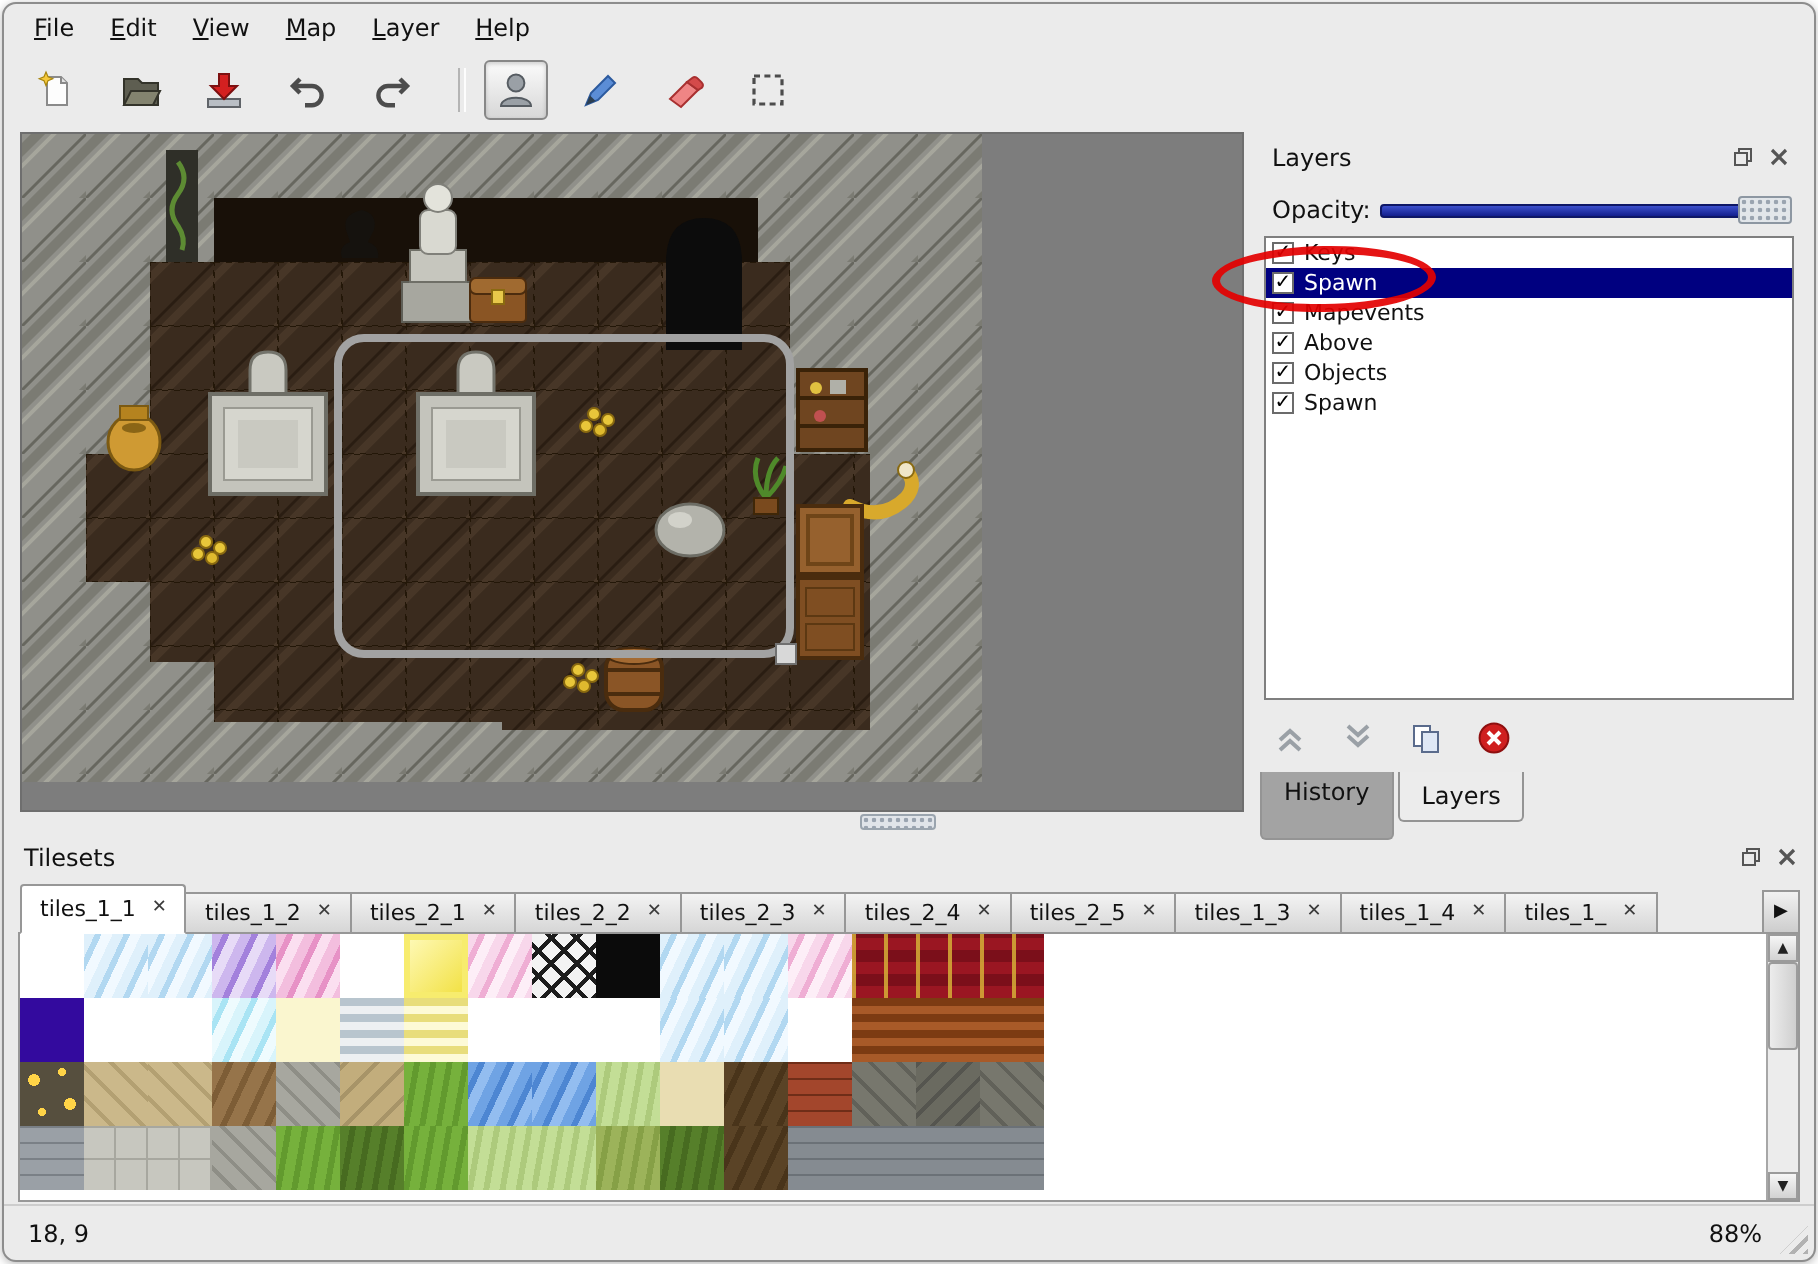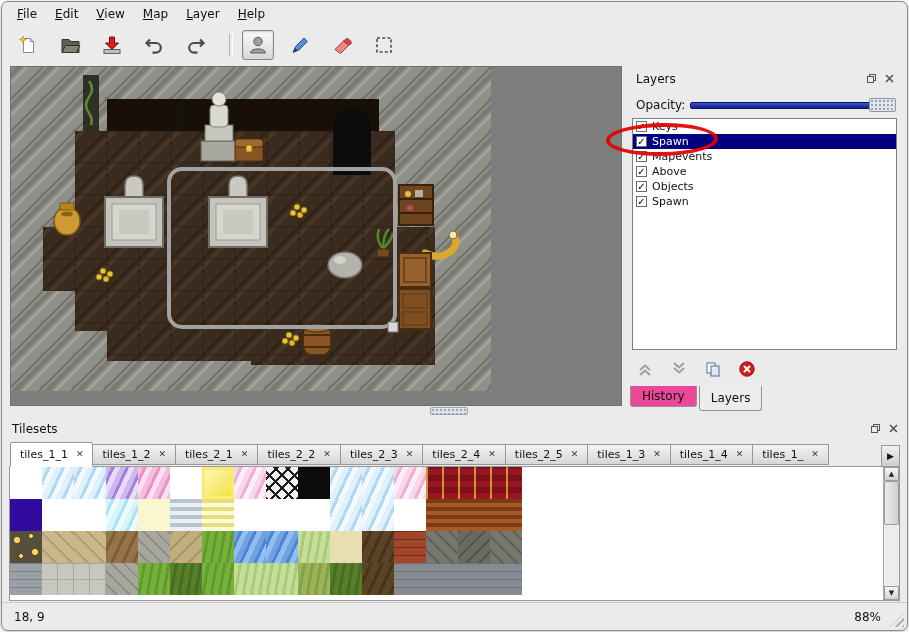--- a/index.html
+++ b/index.html
@@ -37,32 +37,32 @@
   .slider-groove{position:absolute;left:0;right:2px;top:5px;height:7px;background:linear-gradient(#3c50cc,#131f8e);border:1px solid #0e1766;border-radius:2px}
   .slider-handle{position:absolute;right:0;top:1px;width:27px;height:14px;background-color:#e2e6ea;
     background-image:radial-gradient(#9aa4b0 1px,transparent 1.3px);background-size:4px 4px;border:1px solid #8d97a2;border-radius:2px}
   .layers-list{position:absolute;left:4px;top:52px;width:265px;height:232px;background:#fff;border:1px solid #7f7f7f;overflow:hidden}
   .layer-row{height:15px;display:flex;align-items:center;gap:5px;padding-left:3px;font-size:11px}
   .layer-row.selected{background:#000080;color:#fff}
   .cb{width:11px;height:11px;background:#fff;border:1px solid #6b6b6b;flex:0 0 auto;font-size:10px;line-height:9px;text-align:center;color:#000;font-weight:bold}
   .dock-actions{position:absolute;left:6px;top:291px;height:24px;display:flex;align-items:center;gap:12px}
   .action-btn{width:22px;height:22px;display:flex;align-items:center;justify-content:center}
   .dock-tab-bar{position:absolute;left:2px;top:320px;height:27px;display:flex;align-items:flex-start;gap:2px}
-  .dock-tab{padding:3px 11px;font-size:12px;background:#ec4899;border:1px solid #949494;border-top:none;border-radius:0 0 3px 3px;height:21px;cursor:default}
+  .dock-tab{padding:3px 11px;font-size:12px;background:#a3a3a3;border:1px solid #949494;border-top:none;border-radius:0 0 3px 3px;height:34px;cursor:default}
   .dock-tab.active{background:#ececec;height:25px;padding-top:5px;z-index:2}
 
   
   .annotation-ellipse{position:absolute;left:604px;top:121px;width:112px;height:33px;border:4px solid rgba(227,0,0,.92);
     border-radius:50%;z-index:40;pointer-events:none;transform:rotate(-1deg)}
 
   
   .tilesets{position:absolute;left:0;top:416px;right:0;height:186px}
   .ts-title{position:absolute;left:10px;top:4px}
   .ts-btns{position:absolute;right:7px;top:3px;display:flex;gap:4px}
-  .ts-tab-bar{position:absolute;left:8px;right:12px;top:24px;height:25px;display:flex;align-items:center;overflow:hidden;z-index:3}
+  .ts-tab-bar{position:absolute;left:8px;right:12px;top:24px;height:25px;display:flex;align-items:flex-end;overflow:hidden;z-index:3}
   .ts-tab{flex:0 0 auto;display:flex;align-items:center;gap:8px;padding:3px 9px 4px;height:21px;background:linear-gradient(#f3f3f3,#d6d6d6);
     border:1px solid #979797;border-left:none;font-size:11px;white-space:nowrap;cursor:default}
   .ts-tab:first-child{border-left:1px solid #979797}
   .ts-tab.active{background:#fff;height:25px;border-bottom:1px solid #fff;border-left:1px solid #979797;border-radius:2px 2px 0 0}
   .tab-close{font-size:9px;color:#3c3c3c;line-height:1}
   .ts-scroll-btn{position:absolute;right:7px;top:27px;width:19px;height:22px;background:linear-gradient(#f1f1f1,#cdcdcd);
     border:1px solid #979797;display:flex;align-items:center;justify-content:center;font-size:9px;color:#111}
   .tile-view{position:absolute;left:7px;right:7px;top:48px;bottom:3px;background:#fff;border:1px solid #989898}
   .tile-grid{position:absolute;left:0;top:0;right:16px;bottom:0;overflow:hidden}
   .tile-row{display:flex;height:32px}

